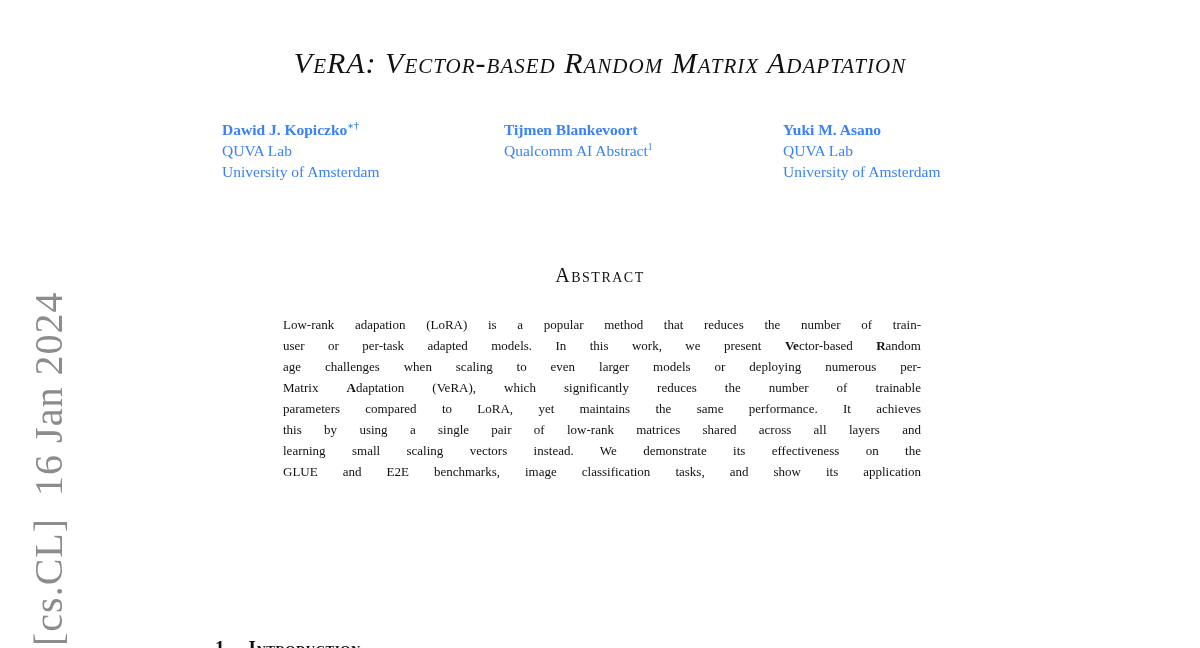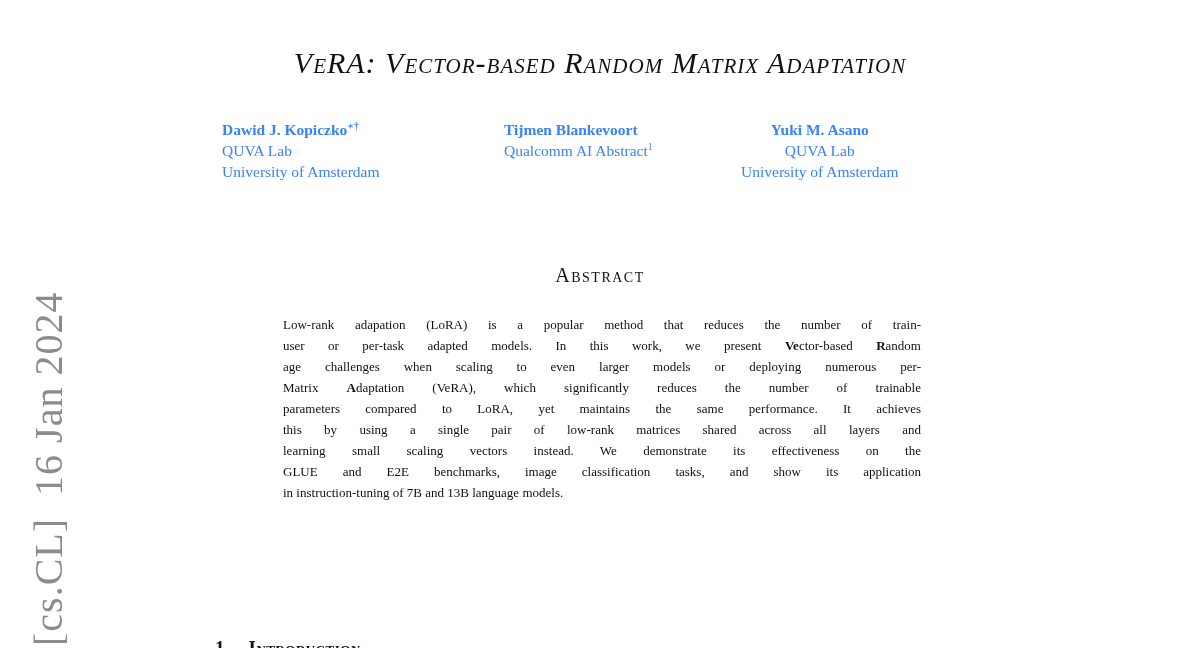--- a/index.html
+++ b/index.html
@@ -46,21 +46,21 @@
     position: absolute;
     top: 119px;
     font-size: 15.5px;
     line-height: 21px;
     color: #3b82f6;
   }
   .author .aname { font-weight: bold; }
   .author sup { font-size: 0.62em; line-height: 0; }
   .author-1 { left: 222px; }
   .author-2 { left: 504px; }
-  .author-3 { left: 741px; text-align: center; }
+  .author-3 { left: 783px; }
   .abs-heading {
     position: absolute;
     left: 0;
     right: 0;
     top: 264px;
     text-align: center;
     font-size: 20px;
     font-variant: small-caps;
     letter-spacing: 1.5px;
     color: #111111;
@@ -129,20 +129,19 @@
 
   <div class="abs-text">
       <div class="jline"><span>Low-rank adapation (LoRA) is a popular method that reduces the number of train-</span></div>
       <div class="jline"><span>user or per-task adapted models. In this work, we present </span><span class="b">Ve</span><span>ctor-based </span><span class="b">R</span><span>andom</span></div>
       <div class="jline"><span>age challenges when scaling to even larger models or deploying numerous per-</span></div>
       <div class="jline"><span>Matrix </span><span class="b">A</span><span>daptation (VeRA), which significantly reduces the number of trainable</span></div>
       <div class="jline"><span>parameters compared to LoRA, yet maintains the same performance. It achieves</span></div>
       <div class="jline"><span>this by using a single pair of low-rank matrices shared across all layers and</span></div>
       <div class="jline"><span>learning small scaling vectors instead. We demonstrate its effectiveness on the</span></div>
       <div class="jline"><span>GLUE and E2E benchmarks, image classification tasks, and show its application</span></div>
-      <div class="lastline"><span>in instruction-tuning of 7B and 13B language models.</span></div>
     </div>
 
   <div class="section-heading">
     <span class="sec-num">1</span><span class="sec-title">Introduction</span>
   </div>
 
 </div>
 
 </body></html>

